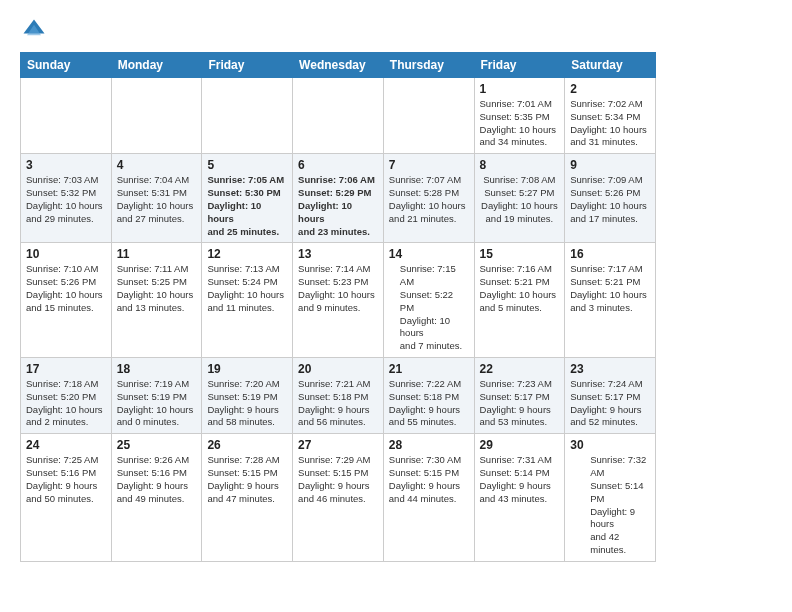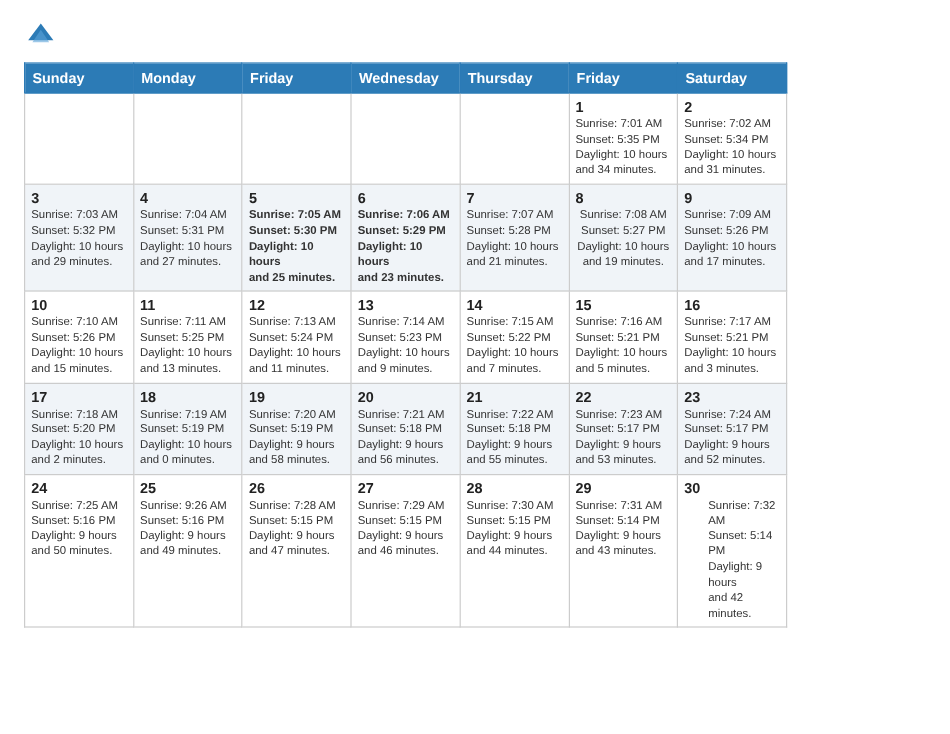--- a/index.html
+++ b/index.html
@@ -235,21 +235,21 @@
           </td>
           <td>
             <span class="day-number">13</span>
             <div class="day-info" style="white-space: pre-line;">Sunrise: 7:14 AM
 Sunset: 5:23 PM
 Daylight: 10 hours
 and 9 minutes.</div>
           </td>
           <td>
             <span class="day-number">14</span>
-            <div class="day-info" style="white-space: pre-line;">Sunrise: 7:15 AM
+            <div class="day-info" style="white-space: pre-line; margin-left: 11px;">Sunrise: 7:15 AM
 Sunset: 5:22 PM
 Daylight: 10 hours
 and 7 minutes.</div>
           </td>
           <td>
             <span class="day-number">15</span>
             <div class="day-info" style="white-space: pre-line;">Sunrise: 7:16 AM
 Sunset: 5:21 PM
 Daylight: 10 hours
 and 5 minutes.</div>

